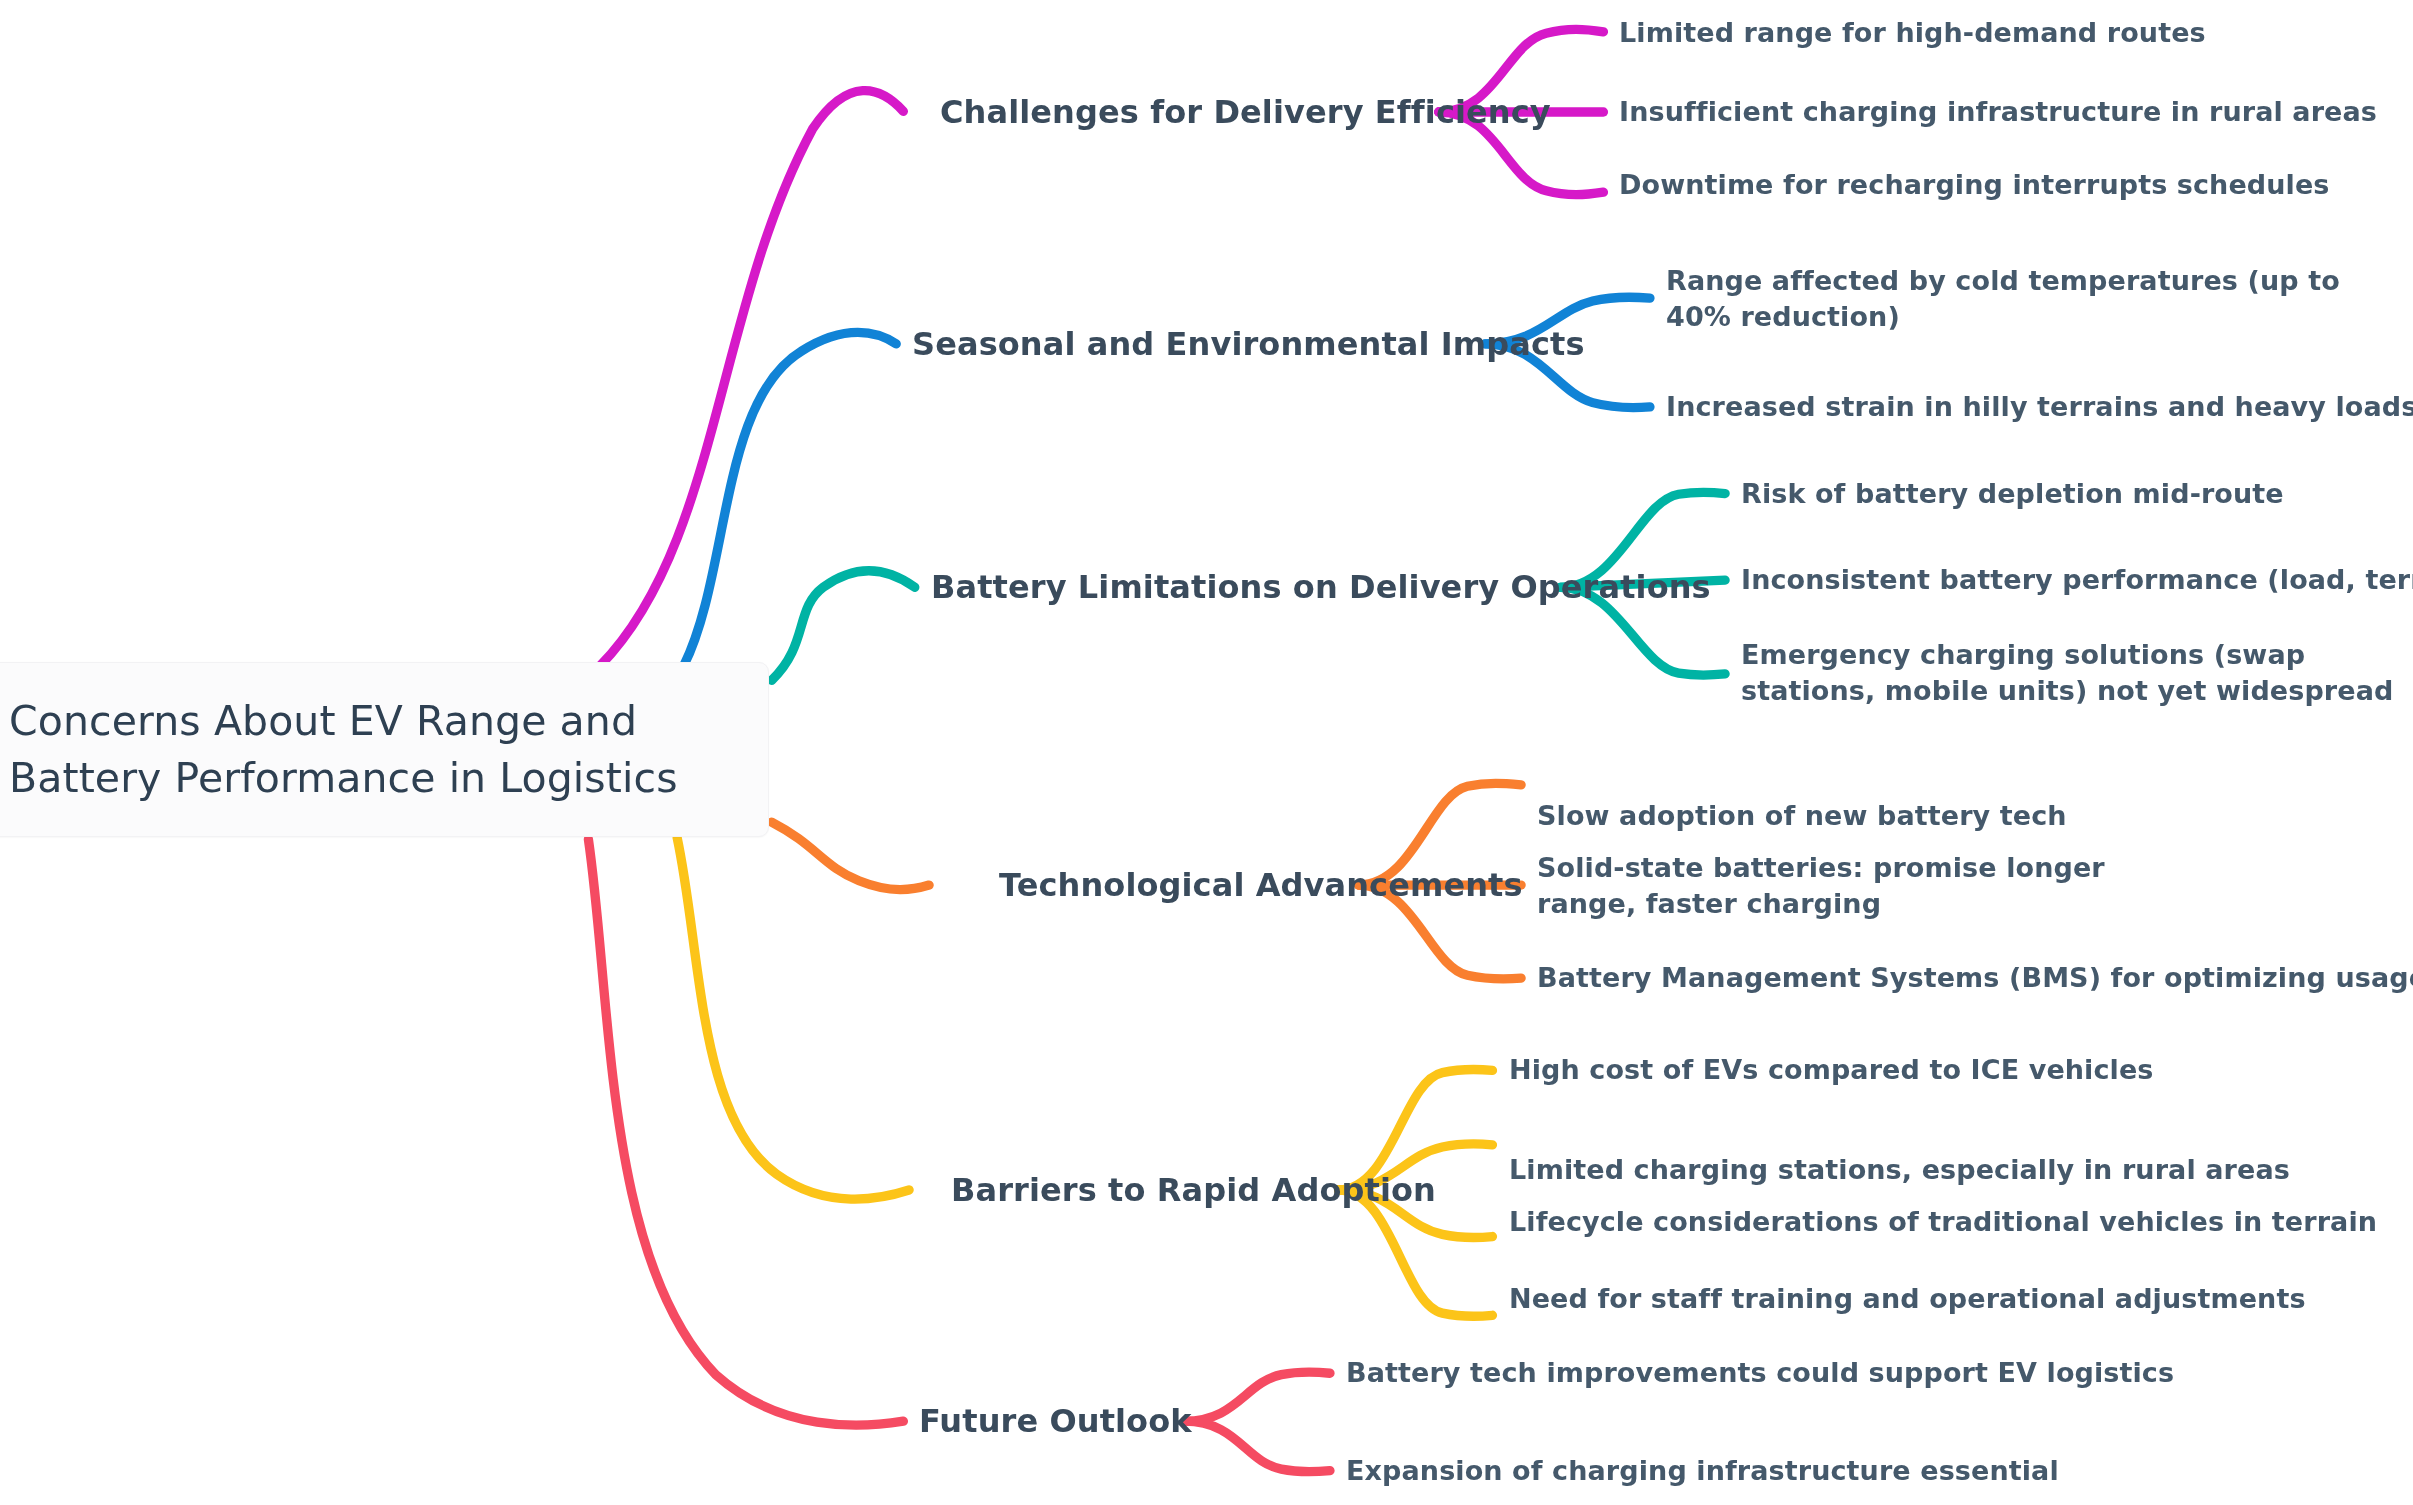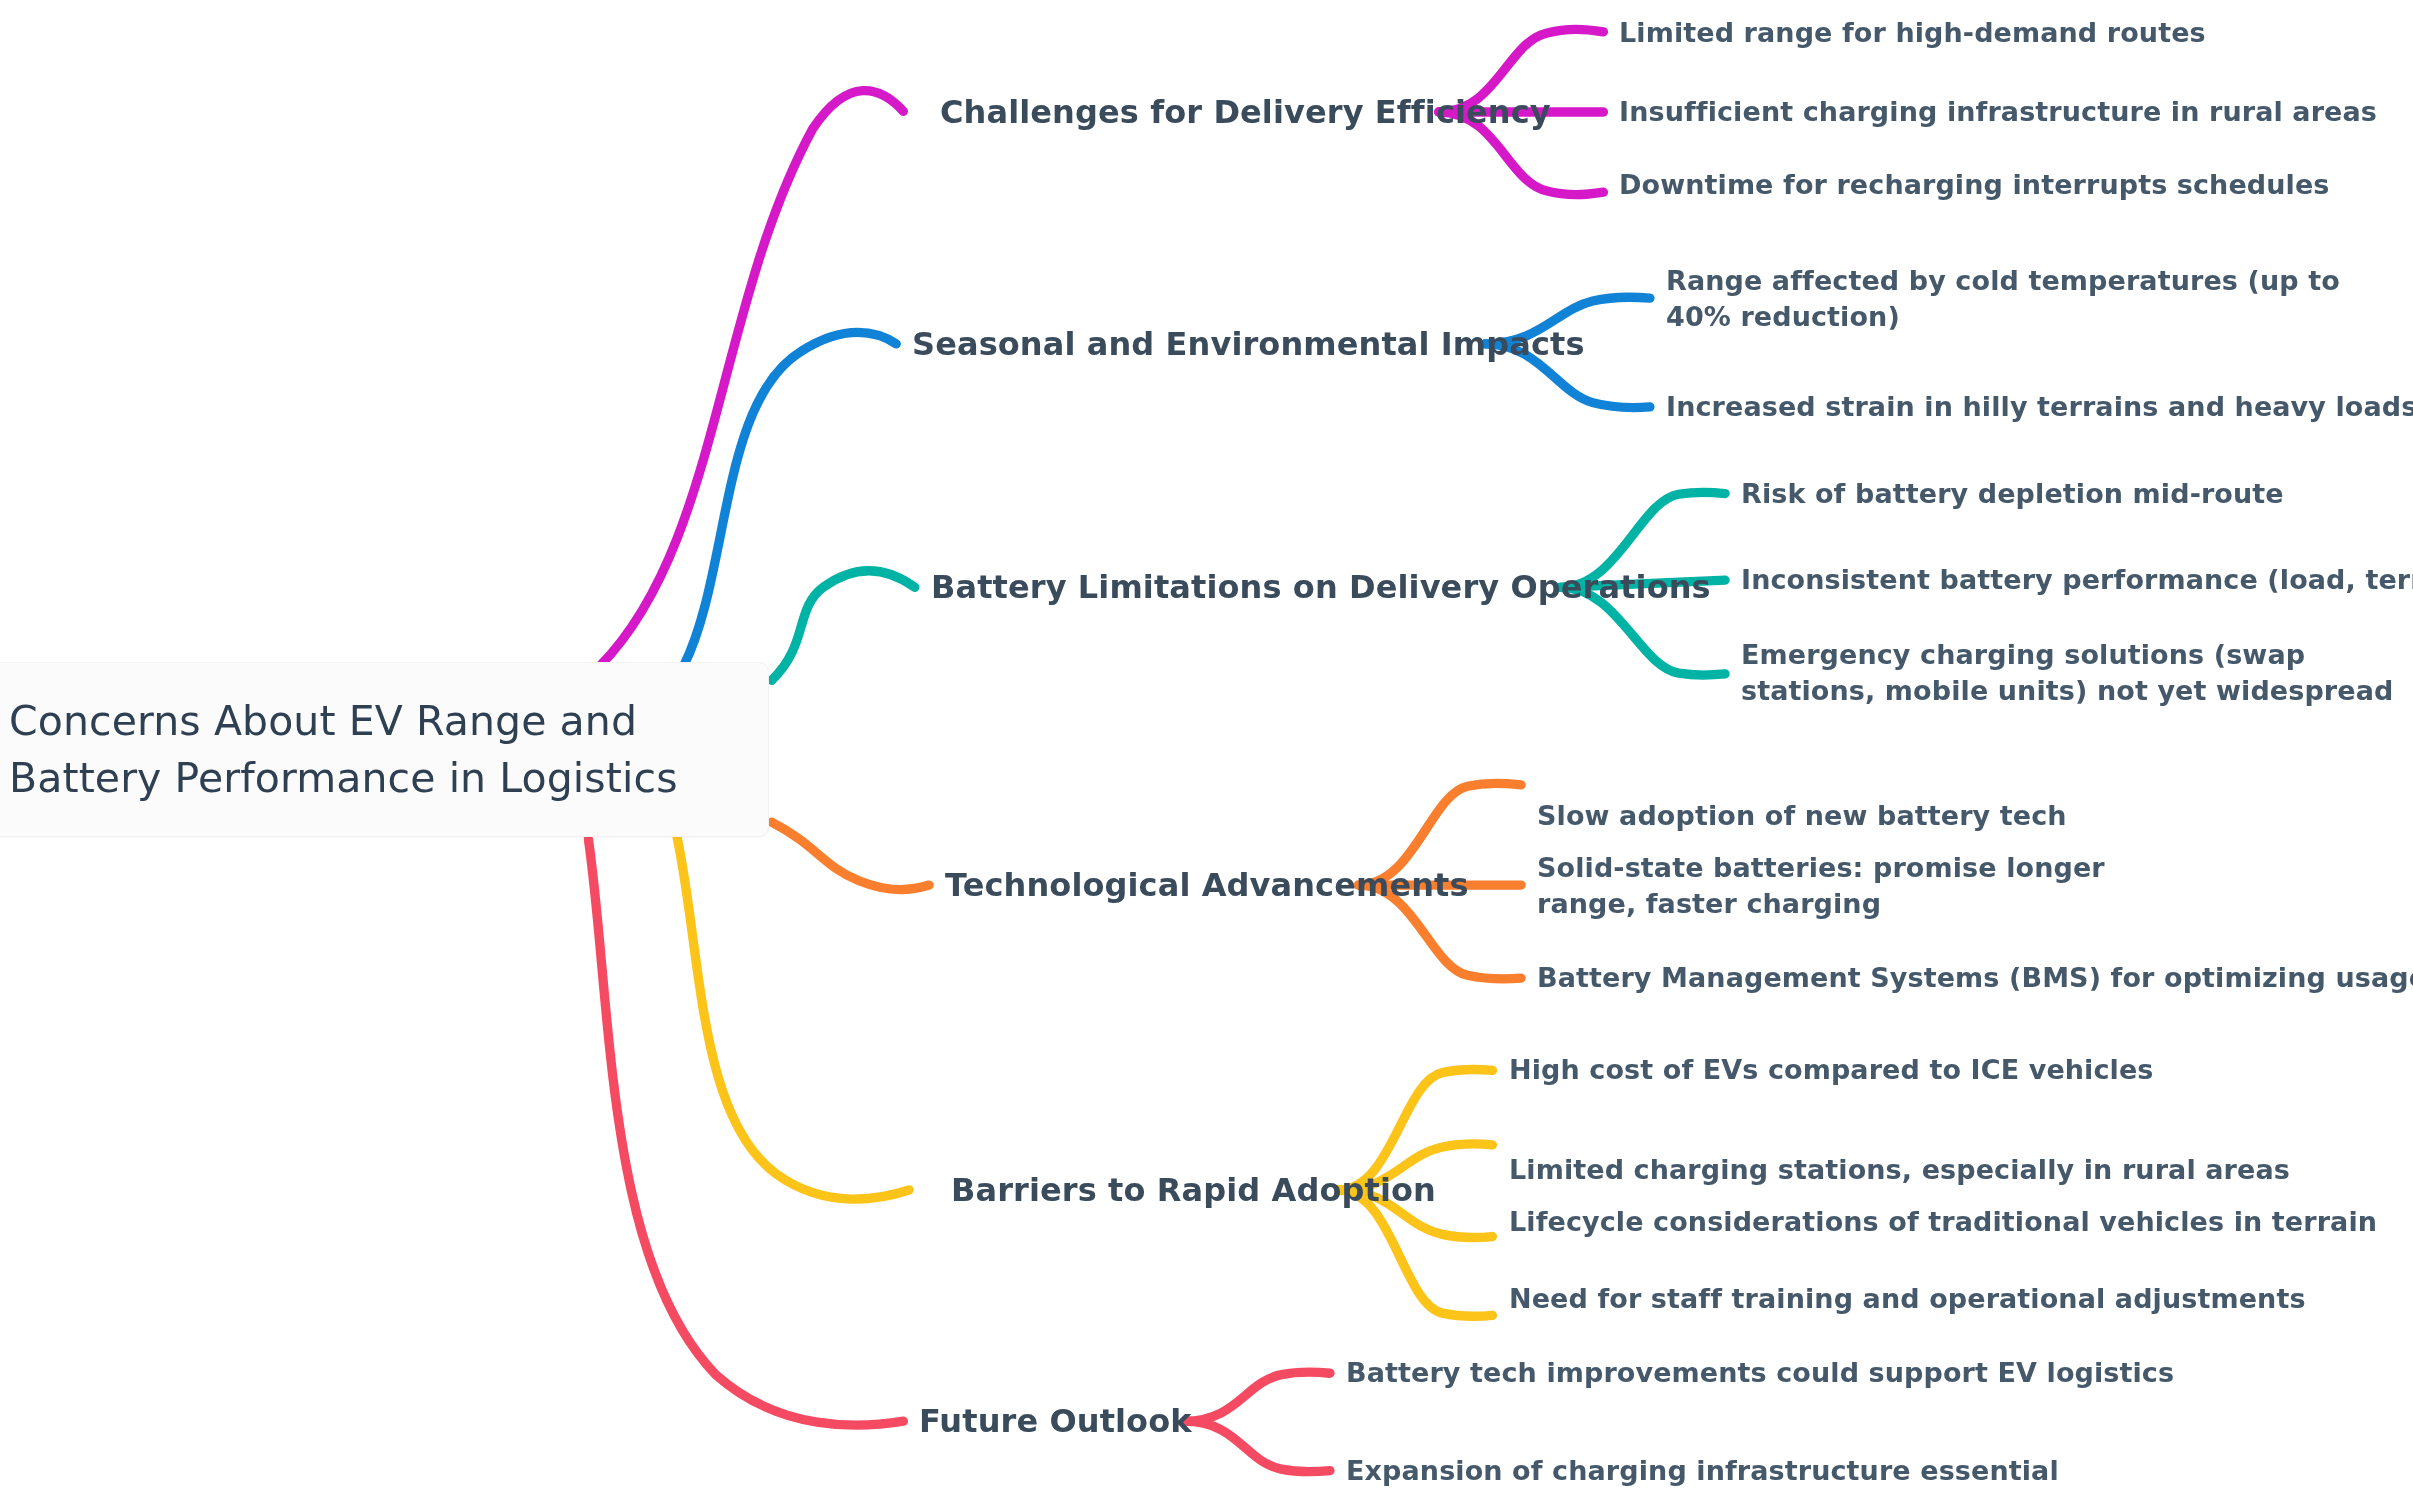--- a/index.html
+++ b/index.html
@@ -150,21 +150,21 @@
   <div class="node leaf-label nowrap" style="left:1666px; top:407px;">Increased strain in hilly terrains and heavy loads</div>
 
   <div class="node branch-label" style="left:931px; top:587px;">Battery Limitations on Delivery Operations</div>
 
   <div class="node leaf-label nowrap" style="left:1741px; top:494px;">Risk of battery depletion mid-route</div>
 
   <div class="node leaf-label nowrap" style="left:1741px; top:580px;">Inconsistent battery performance (load, terrain, speed)</div>
 
   <div class="node leaf-label wrap" style="left:1741px; top:673px; width:677px;">Emergency charging solutions (swap stations, mobile units) not yet widespread</div>
 
-  <div class="node branch-label" style="left:945px; top:885px;">Technological Advancements</div>
+  <div class="node branch-label" style="left:999px; top:885px;">Technological Advancements</div>
 
   <div class="node leaf-label nowrap" style="left:1537px; top:816px;">Slow adoption of new battery tech</div>
 
   <div class="node leaf-label wrap" style="left:1537px; top:886px; width:644px;">Solid-state batteries: promise longer range, faster charging</div>
 
   <div class="node leaf-label nowrap" style="left:1537px; top:978px;">Battery Management Systems (BMS) for optimizing usage</div>
 
   <div class="node branch-label" style="left:951px; top:1190px;">Barriers to Rapid Adoption</div>
 
   <div class="node leaf-label nowrap" style="left:1509px; top:1070px;">High cost of EVs compared to ICE vehicles</div>

